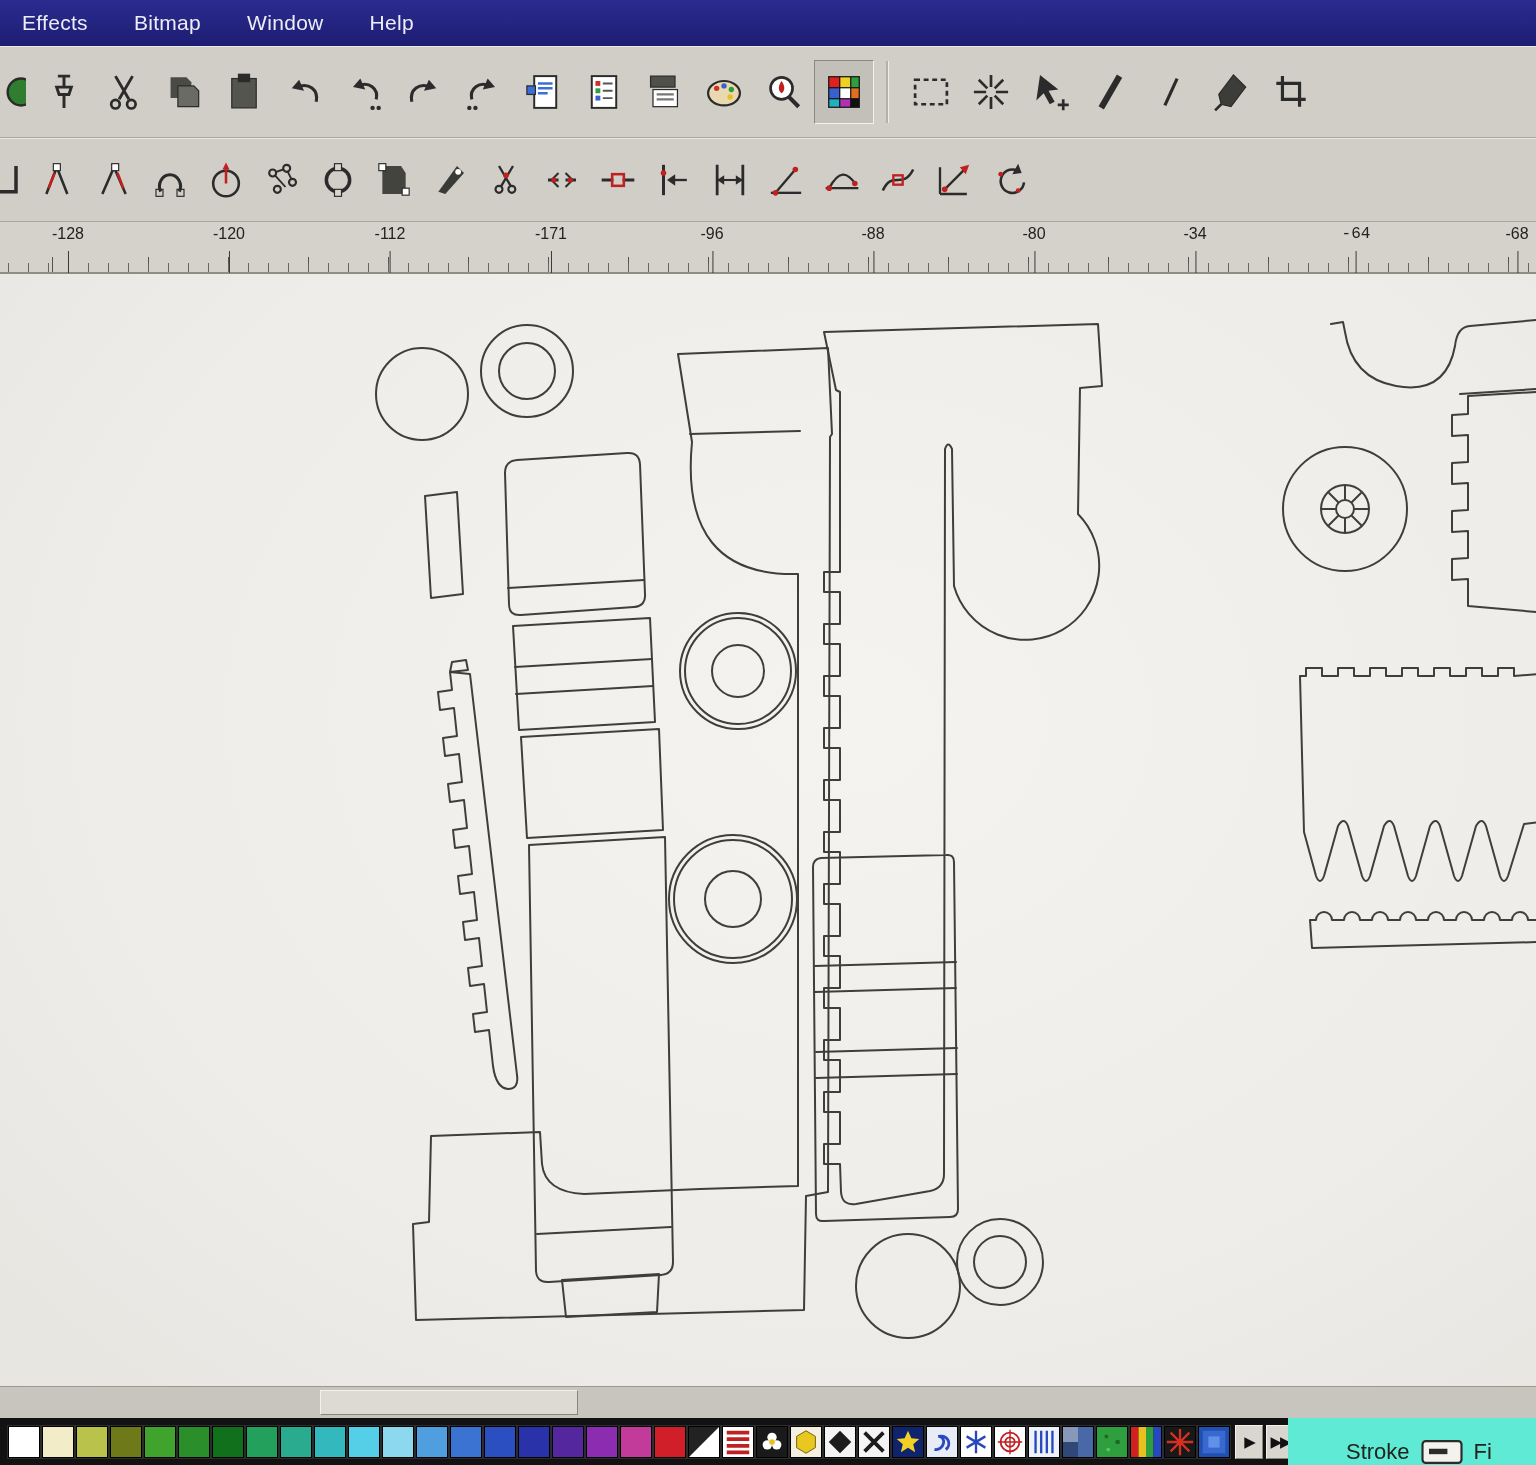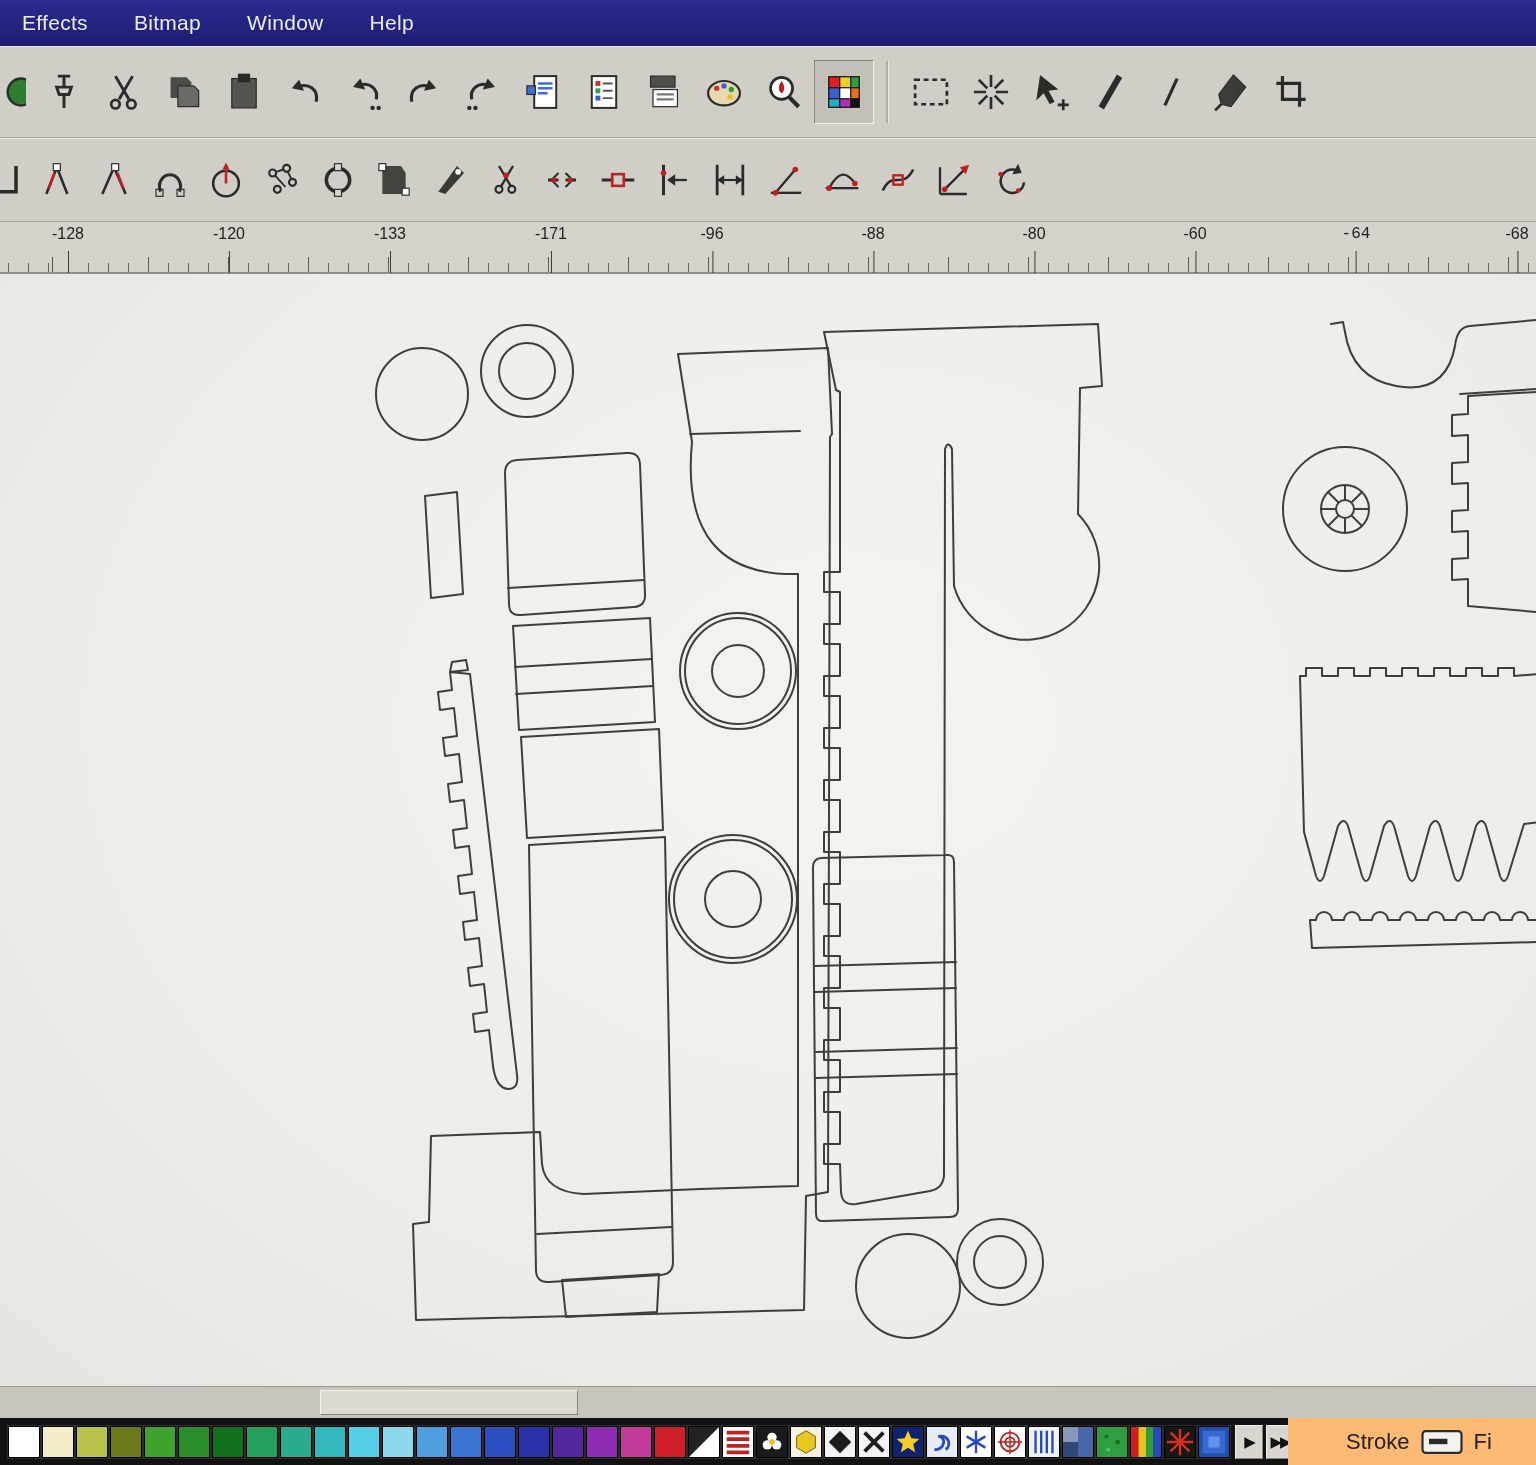--- a/index.html
+++ b/index.html
@@ -41,21 +41,21 @@
   .hscroll .thumb { position:absolute; left:320px; top:3px; width:258px; height:25px; background:#dcdad3;
     border:1px solid; border-color:#f2f1ec #87857c #87857c #f2f1ec; }
 
   
   .bottombar { height:47px; display:flex; }
   .palette { width:1288px; height:47px; background:#121212; display:flex; align-items:center; padding-left:8px; overflow:hidden; }
   .swatch { width:32px; height:32px; margin-right:2px; border:1px solid #000; outline:1px solid #2c2c2c; flex:0 0 auto; }
   .swatch svg { display:block; width:100%; height:100%; }
   .pal-btn { width:28px; height:34px; margin-left:3px; background:#d8d6cf; border:1px solid; border-color:#f2f1ec #87857c #87857c #f2f1ec;
     color:#111; font-size:15px; display:flex; align-items:center; justify-content:center; flex:0 0 auto; letter-spacing:-2px; }
-  .statusbar { flex:1; background:#fdba74; display:flex; align-items:center; gap:10px; padding-left:58px; }
+  .statusbar { flex:1; background:#5eead4; display:flex; align-items:flex-end; gap:10px; padding-left:58px; }
   .statusbar .lbl { font-size:22px; color:#23221f; }
   .stroke-swatch { width:44px; height:26px; }
 </style>
 </head>
 <body>
 
 <div class="screen">
 
   <div class="menubar" id="menubar">
       <span class="menu-item">Effects</span>
@@ -353,26 +353,26 @@
           <circle cx="25" cy="27" r="2" fill="#c02020"></circle>
         </svg>
       </button>
     </div>
 
   <div class="ruler" id="ruler">
     <div class="mid"></div>
     <div class="minor"></div>
   <div class="ruler-label" style="left: 68px;">-128</div>
       <div class="ruler-label" style="left: 229px; text-align: center;">-120</div>
-      <div class="ruler-label" style="left: 390px;">-133</div>
+      <div class="ruler-label" style="left: 390px;">-112</div>
       <div class="ruler-label" style="left: 551px;">-171</div>
       <div class="ruler-label" style="left: 712px;">-96</div>
       <div class="ruler-label" style="left: 873px;">-88</div>
       <div class="ruler-label" style="left: 1034px;">-80</div>
-      <div class="ruler-label" style="left: 1195px;">-60</div>
+      <div class="ruler-label" style="left: 1195px;">-34</div>
       <div class="ruler-label" style="left: 1356px; font-family: Liberation Mono, monospace;">-64</div>
       <div class="ruler-label" style="left: 1517px;">-68</div>
     </div>
 
   <div class="canvas">
     <svg viewBox="0 0 1536 1112">
       <g class="shape">
           <circle cx="422" cy="120" r="46"></circle>
         </g>
       <g class="shape">

